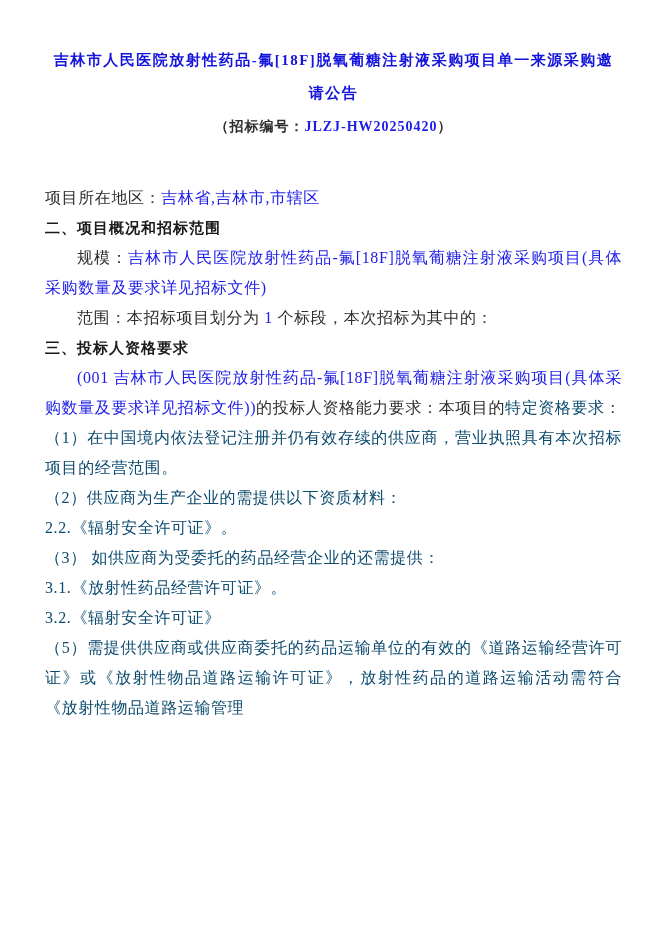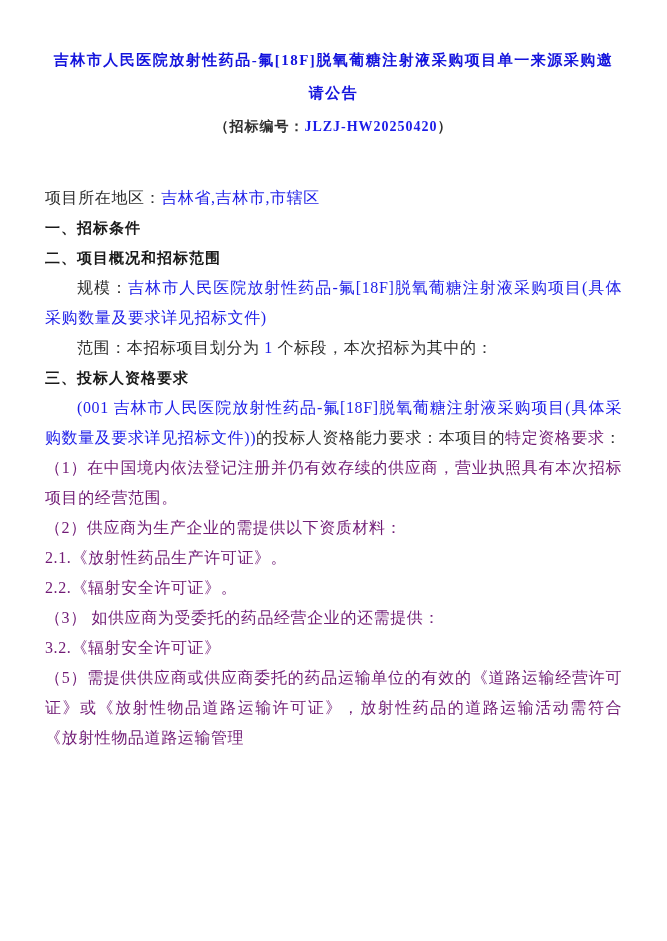--- a/index.html
+++ b/index.html
@@ -9,21 +9,21 @@
     -webkit-font-smoothing:antialiased;
   }
   .page{
     box-sizing:border-box;
     width:667px;height:941px;
     padding:44px 45px 0 45px;
   }
   
   .c-k{color:#2e2e2e;}        
   .c-b{color:#1c1ce8;}        
-  .c-v{color:#701a75;}        
+  .c-v{color:#0c4a6e;}        
   .c-t{color:#1414dd;}        
 
   .title-line{
     text-align:center;
     font-size:15px;font-weight:bold;
     letter-spacing:1.5px;
     line-height:33px;
   }
   .subtitle{
     text-align:center;
@@ -56,36 +56,35 @@
 
   <div class="title-line c-t">吉林市人民医院放射性药品-氟[18F]脱氧葡糖注射液采购项目单一来源采购邀</div>
   <div class="title-line c-t">请公告</div>
 
   <div class="subtitle"><span class="c-k">（招标编号：</span><span class="c-b">JLZJ-HW20250420</span><span class="c-k">）</span></div>
 
   <div class="doc">
 
     <p><span class="c-k">项目所在地区：</span><span class="c-b">吉林省,吉林市,市辖区</span></p>
 
-    <h2>一、招标条件</h2>
 
 
     <h2>二、项目概况和招标范围</h2>
 
     <p class="ind"><span class="c-k">规模：</span><span class="c-b">吉林市人民医院放射性药品-氟[18F]脱氧葡糖注射液采购项目(具体采购数量及要求详见招标文件)</span></p>
 
     <p class="ind"><span class="c-k">范围：本招标项目划分为 </span><span class="c-b">1</span><span class="c-k"> 个标段，本次招标为其中的：</span></p>
 
 
     <h2>三、投标人资格要求</h2>
 
     <p class="ind"><span class="c-b">(001 吉林市人民医院放射性药品-氟[18F]脱氧葡糖注射液采购项目(具体采购数量及要求详见招标文件))</span><span class="c-k">的投标人资格能力要求：本项目的</span><span class="c-v">特定资格要求</span><span class="c-k">：</span></p>
 
     <p class="c-v">（1）在中国境内依法登记注册并仍有效存续的供应商，营业执照具有本次招标项目的经营范围。</p>
     <p class="c-v">（2）供应商为生产企业的需提供以下资质材料：</p>
-    <p class="c-v">2.1.《放射性药品生产许可证》。</p>
     <p class="c-v">2.2.《辐射安全许可证》。</p>
     <p class="c-v">（3） 如供应商为受委托的药品经营企业的还需提供：</p>
+    <p class="c-v">3.1.《放射性药品经营许可证》。</p>
     <p class="c-v">3.2.《辐射安全许可证》</p>
     <p class="c-v">（5）需提供供应商或供应商委托的药品运输单位的有效的《道路运输经营许可证》或《放射性物品道路运输许可证》，放射性药品的道路运输活动需符合《放射性物品道路运输管理</p>
 
   </div>
 </div>
 
 </body></html>

